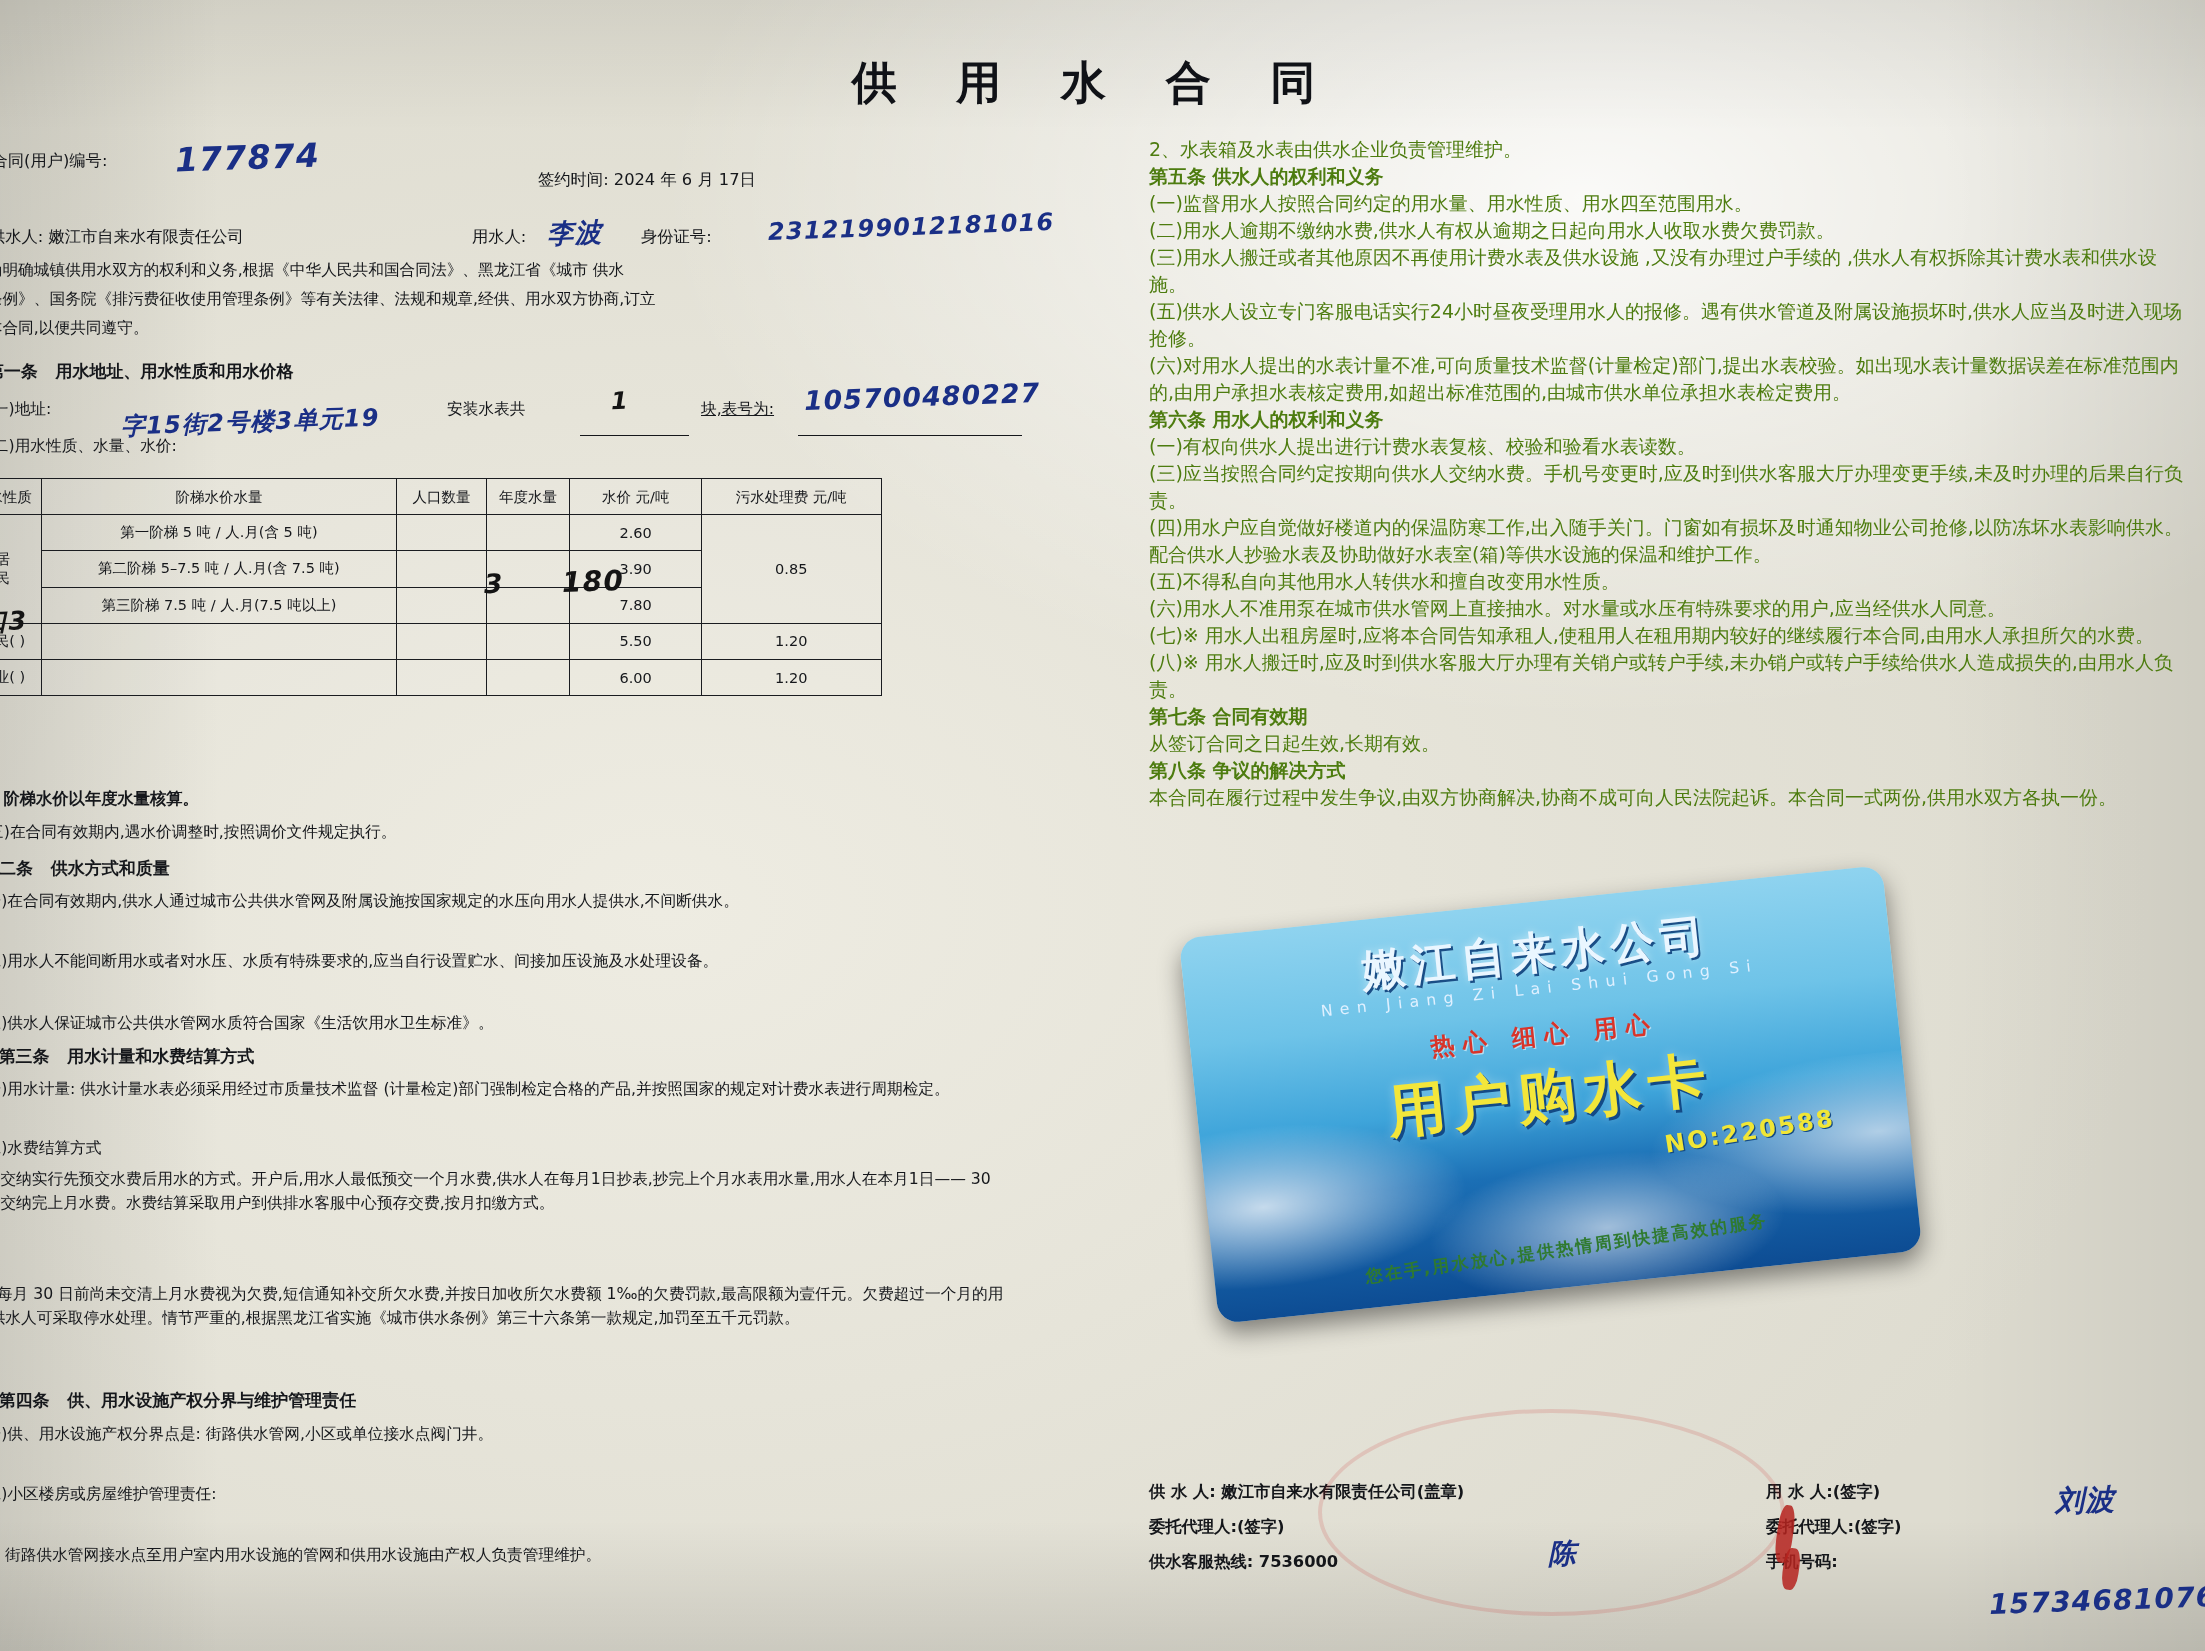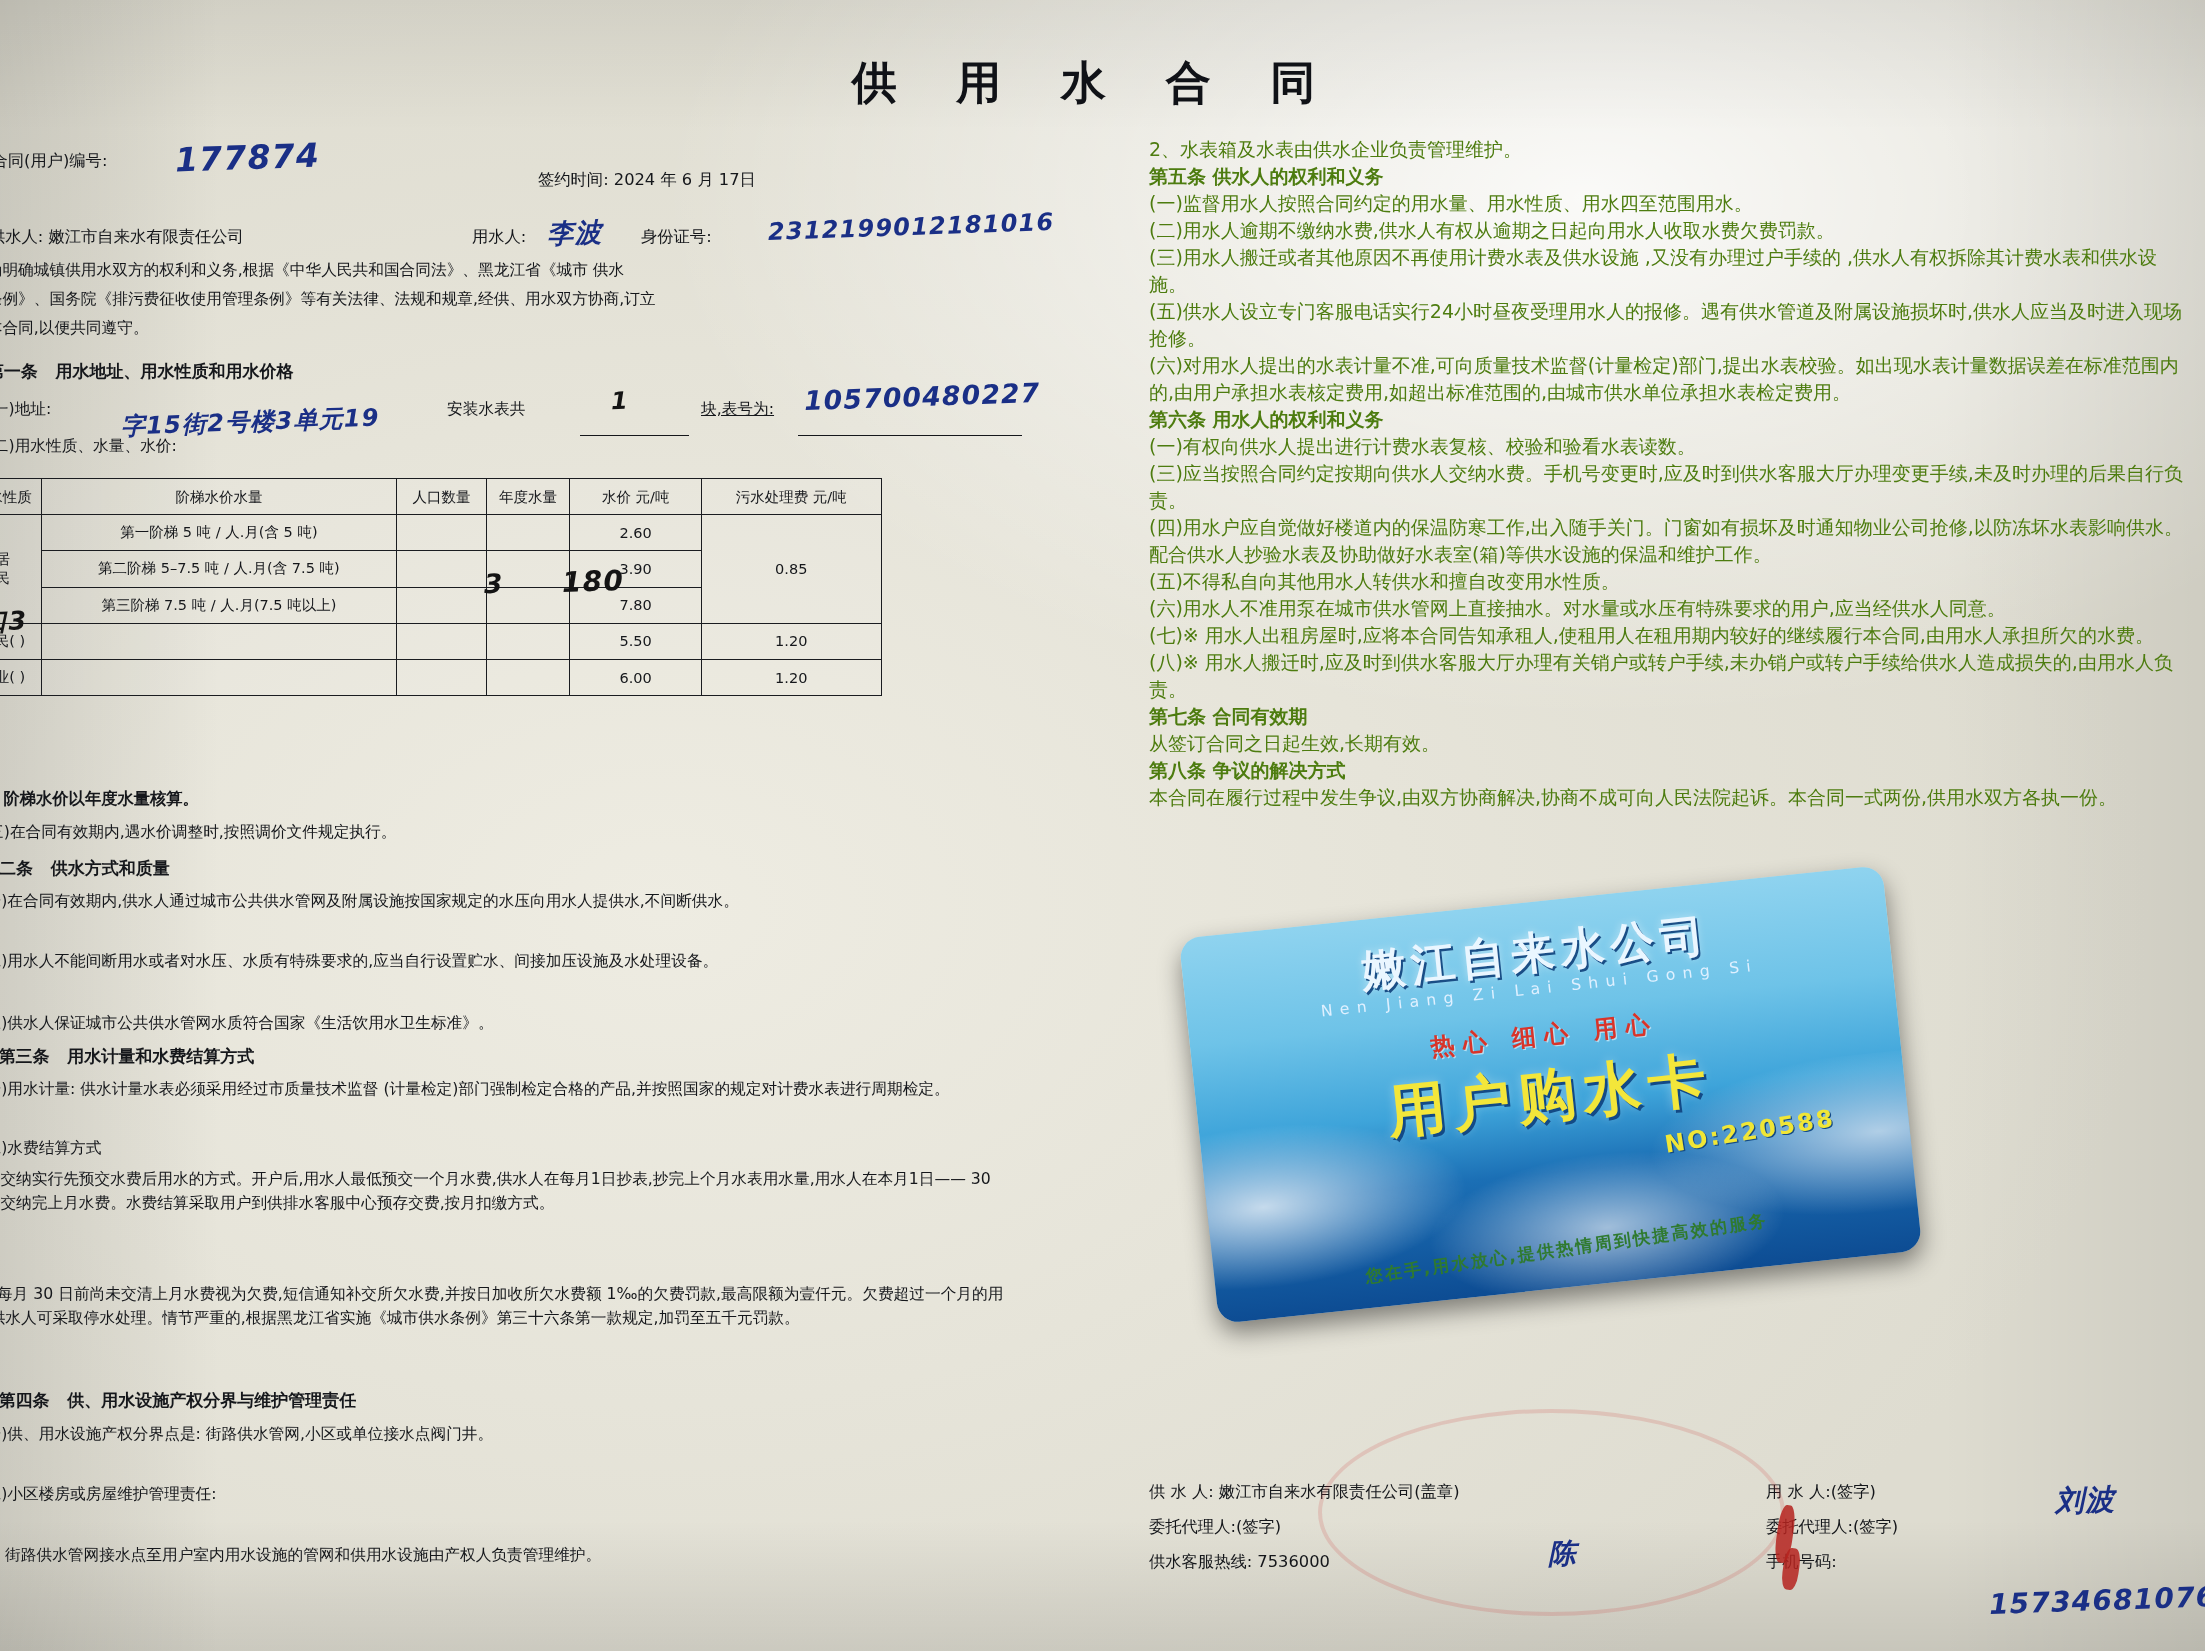--- a/index.html
+++ b/index.html
@@ -61,21 +61,21 @@
     color:#15171b;
     height:28px;
   }
   table.rates th{font-size:14.5px;line-height:18px;}
   td.lft{text-align:left;padding-left:9.7px;}
   
   #rightcol{position:absolute;left:1149px;top:136px;width:1040px;}
   .rt{font-size:19px;line-height:27px;margin:0;color:#4d7c0f;}
   .sec{font-weight:bold;}
   
-  #signblock{position:absolute;left:1149px;bottom:73px;width:1028px;font-size:16.3px;line-height:35px;font-weight:normal;}
+  #signblock{position:absolute;left:1149px;bottom:73px;width:1028px;font-size:16.3px;line-height:35px;font-weight:bold;}
   .sigline{display:flex;}
   .sigcol1{width:617px;}
   .sigcol2{width:387px;}
   
   #card{
     position:absolute;left:1197px;top:901px;
     width:707px;height:387px;
     transform:rotate(-6deg);
     border-radius:20.6px;
     overflow:hidden;

